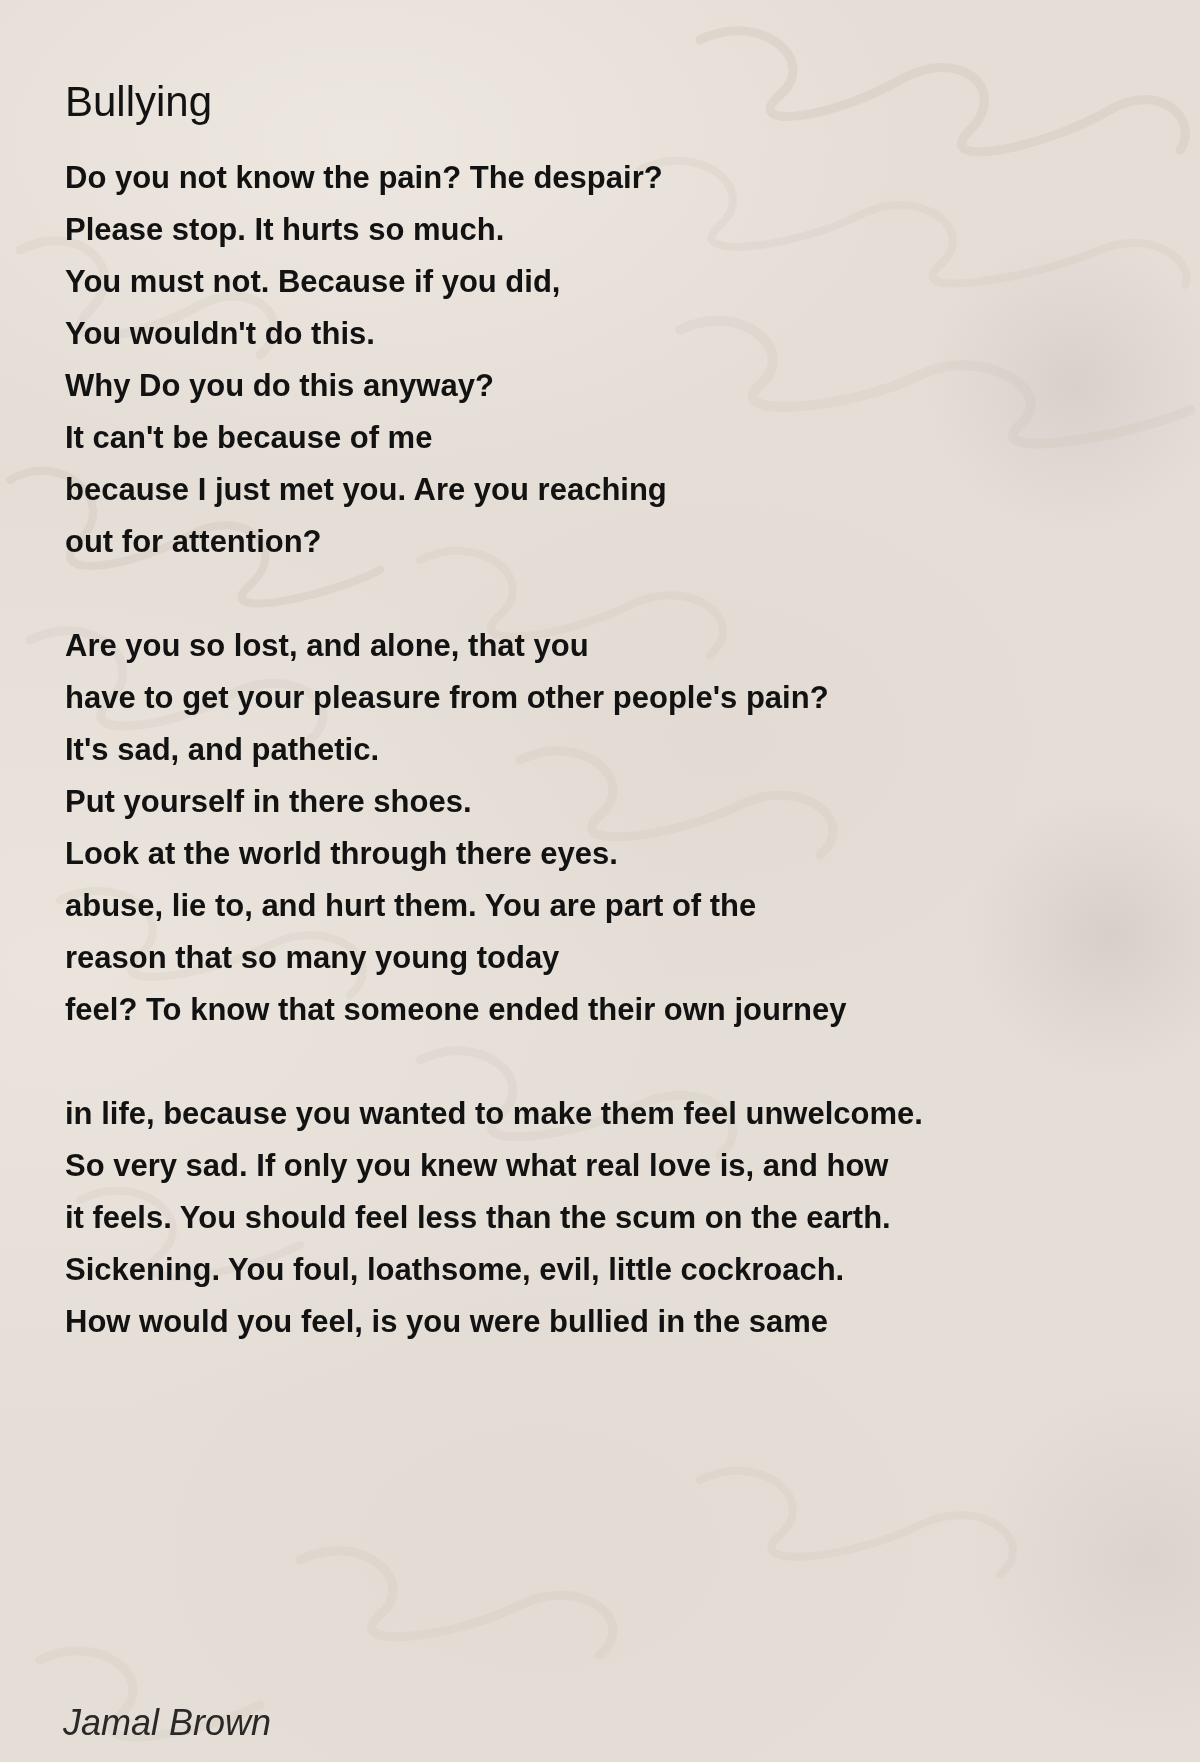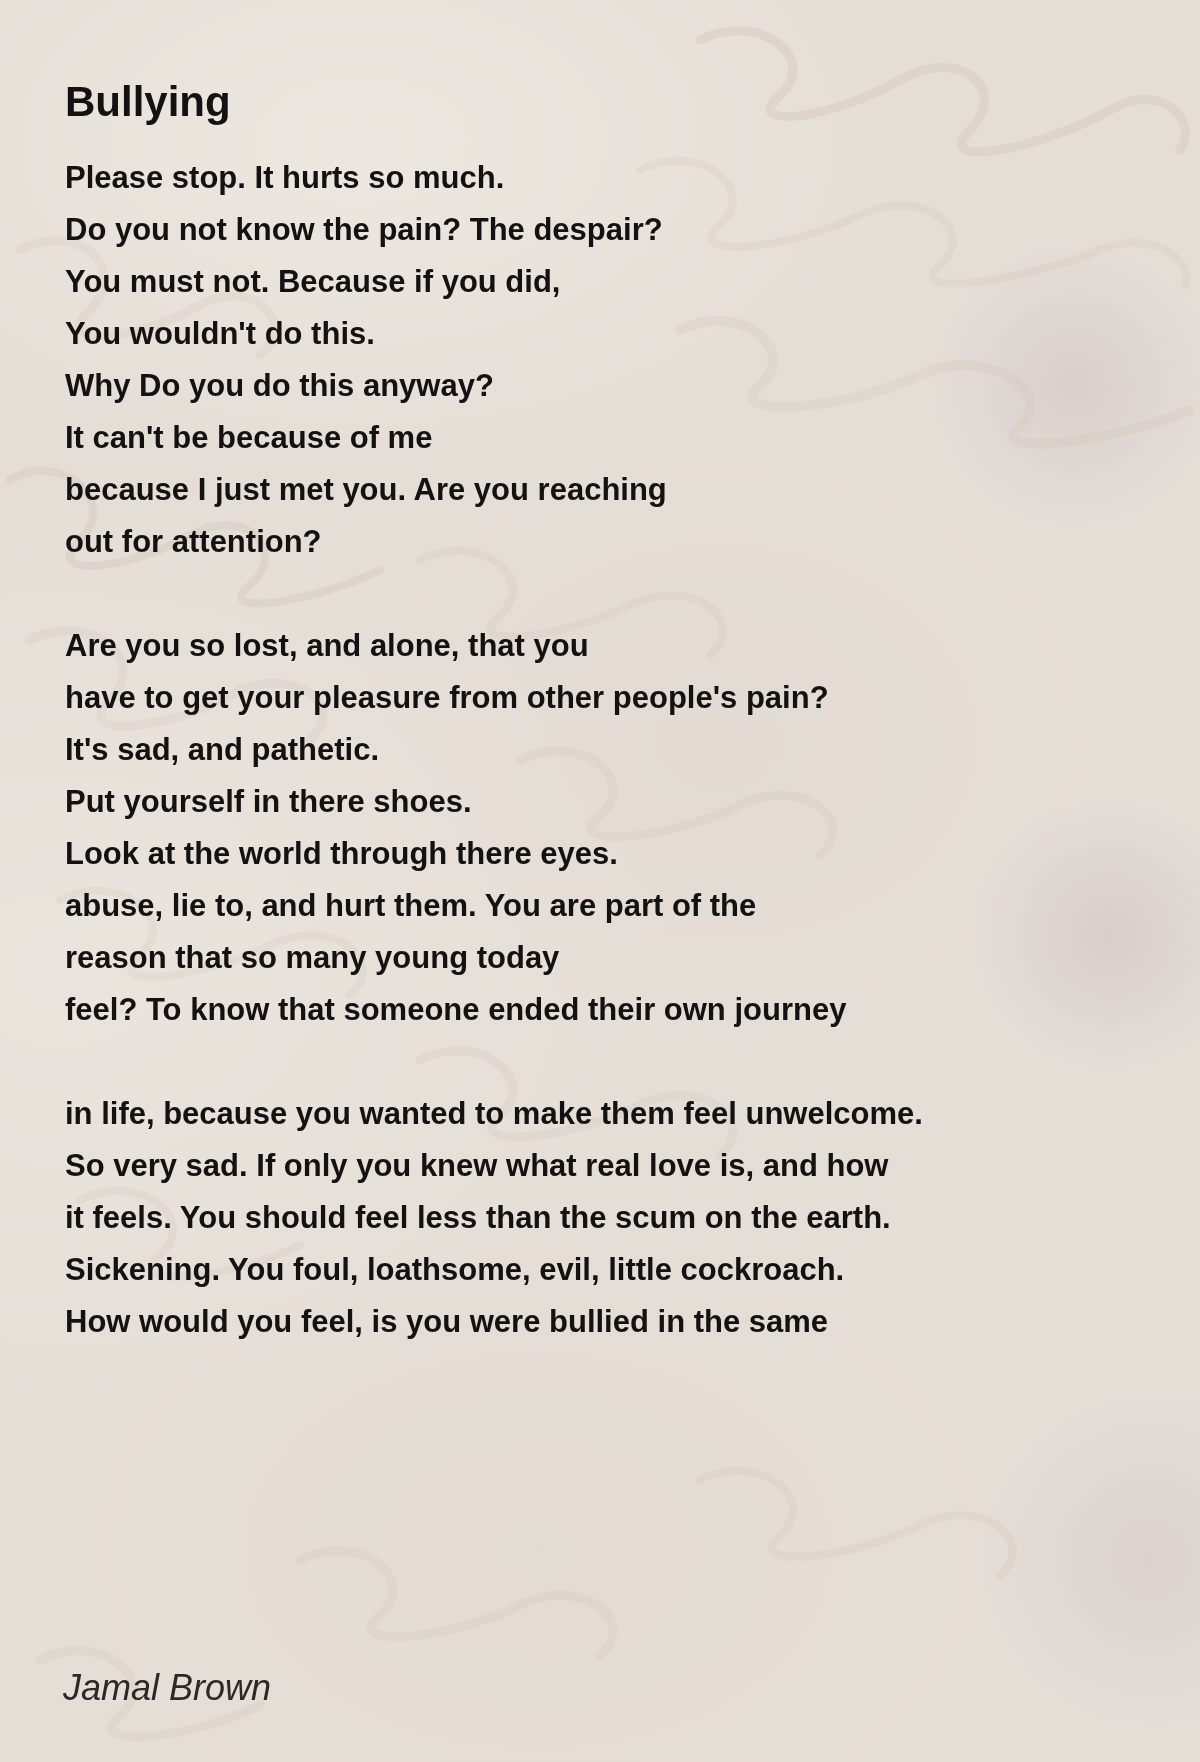--- a/index.html
+++ b/index.html
@@ -34,42 +34,42 @@
     stroke-linecap: round;
     opacity: 0.30;
   }
   .script-stroke.faint { opacity: 0.18; }
   .page-title {
     position: absolute;
     left: 65px;
     top: 49px;
     font-size: 42px;
     line-height: 50px;
-    font-weight: bold;
+    font-weight: normal;
     color: var(--text-color, #121212);
     white-space: nowrap;
   }
   .poem {
     position: absolute;
     left: 65px;
     top: 152px;
     font-size: 31px;
     line-height: 52px;
     font-weight: bold;
     color: var(--text-color, #121212);
   }
   .stanza { margin: 0 0 52px 0; }
   .stanza p {
     margin: 0;
     white-space: nowrap;
   }
   .author-signature {
     position: absolute;
     left: 63px;
-    top: 1662px;
+    top: 1697px;
     font-size: 36px;
     line-height: 52px;
     font-style: italic;
     font-weight: normal;
     color: var(--signature-color, #2b2927);
     white-space: nowrap;
   }
 </style>
 </head>
 <body>
@@ -91,22 +91,22 @@
     <path class="script-stroke faint" stroke-width="9" d="M300,1560 C360,1530 420,1580 380,1615 C340,1650 450,1640 520,1605 C580,1575 640,1620 600,1655"></path>
     <path class="script-stroke faint" stroke-width="9" d="M40,1660 C100,1630 160,1680 120,1715 C80,1750 190,1740 260,1705"></path>
     <path class="script-stroke faint" stroke-width="8" d="M700,1480 C760,1450 820,1500 780,1535 C740,1570 850,1560 920,1525 C980,1495 1040,1540 1000,1575"></path>
   </svg>
 
   <h1 class="page-title">Bullying</h1>
 
   <div class="poem">
 
   <div class="stanza">
+        <p>Do you not know the pain? The despair?</p>
         <p>Please stop. It hurts so much.</p>
-        <p>Do you not know the pain? The despair?</p>
         <p>You must not. Because if you did,</p>
         <p>You wouldn't do this.</p>
         <p>Why Do you do this anyway?</p>
         <p>It can't be because of me</p>
         <p>because I just met you. Are you reaching</p>
         <p>out for attention?</p>
       </div>
       <div class="stanza">
         <p>Are you so lost, and alone, that you</p>
         <p>have to get your pleasure from other people's pain?</p>

